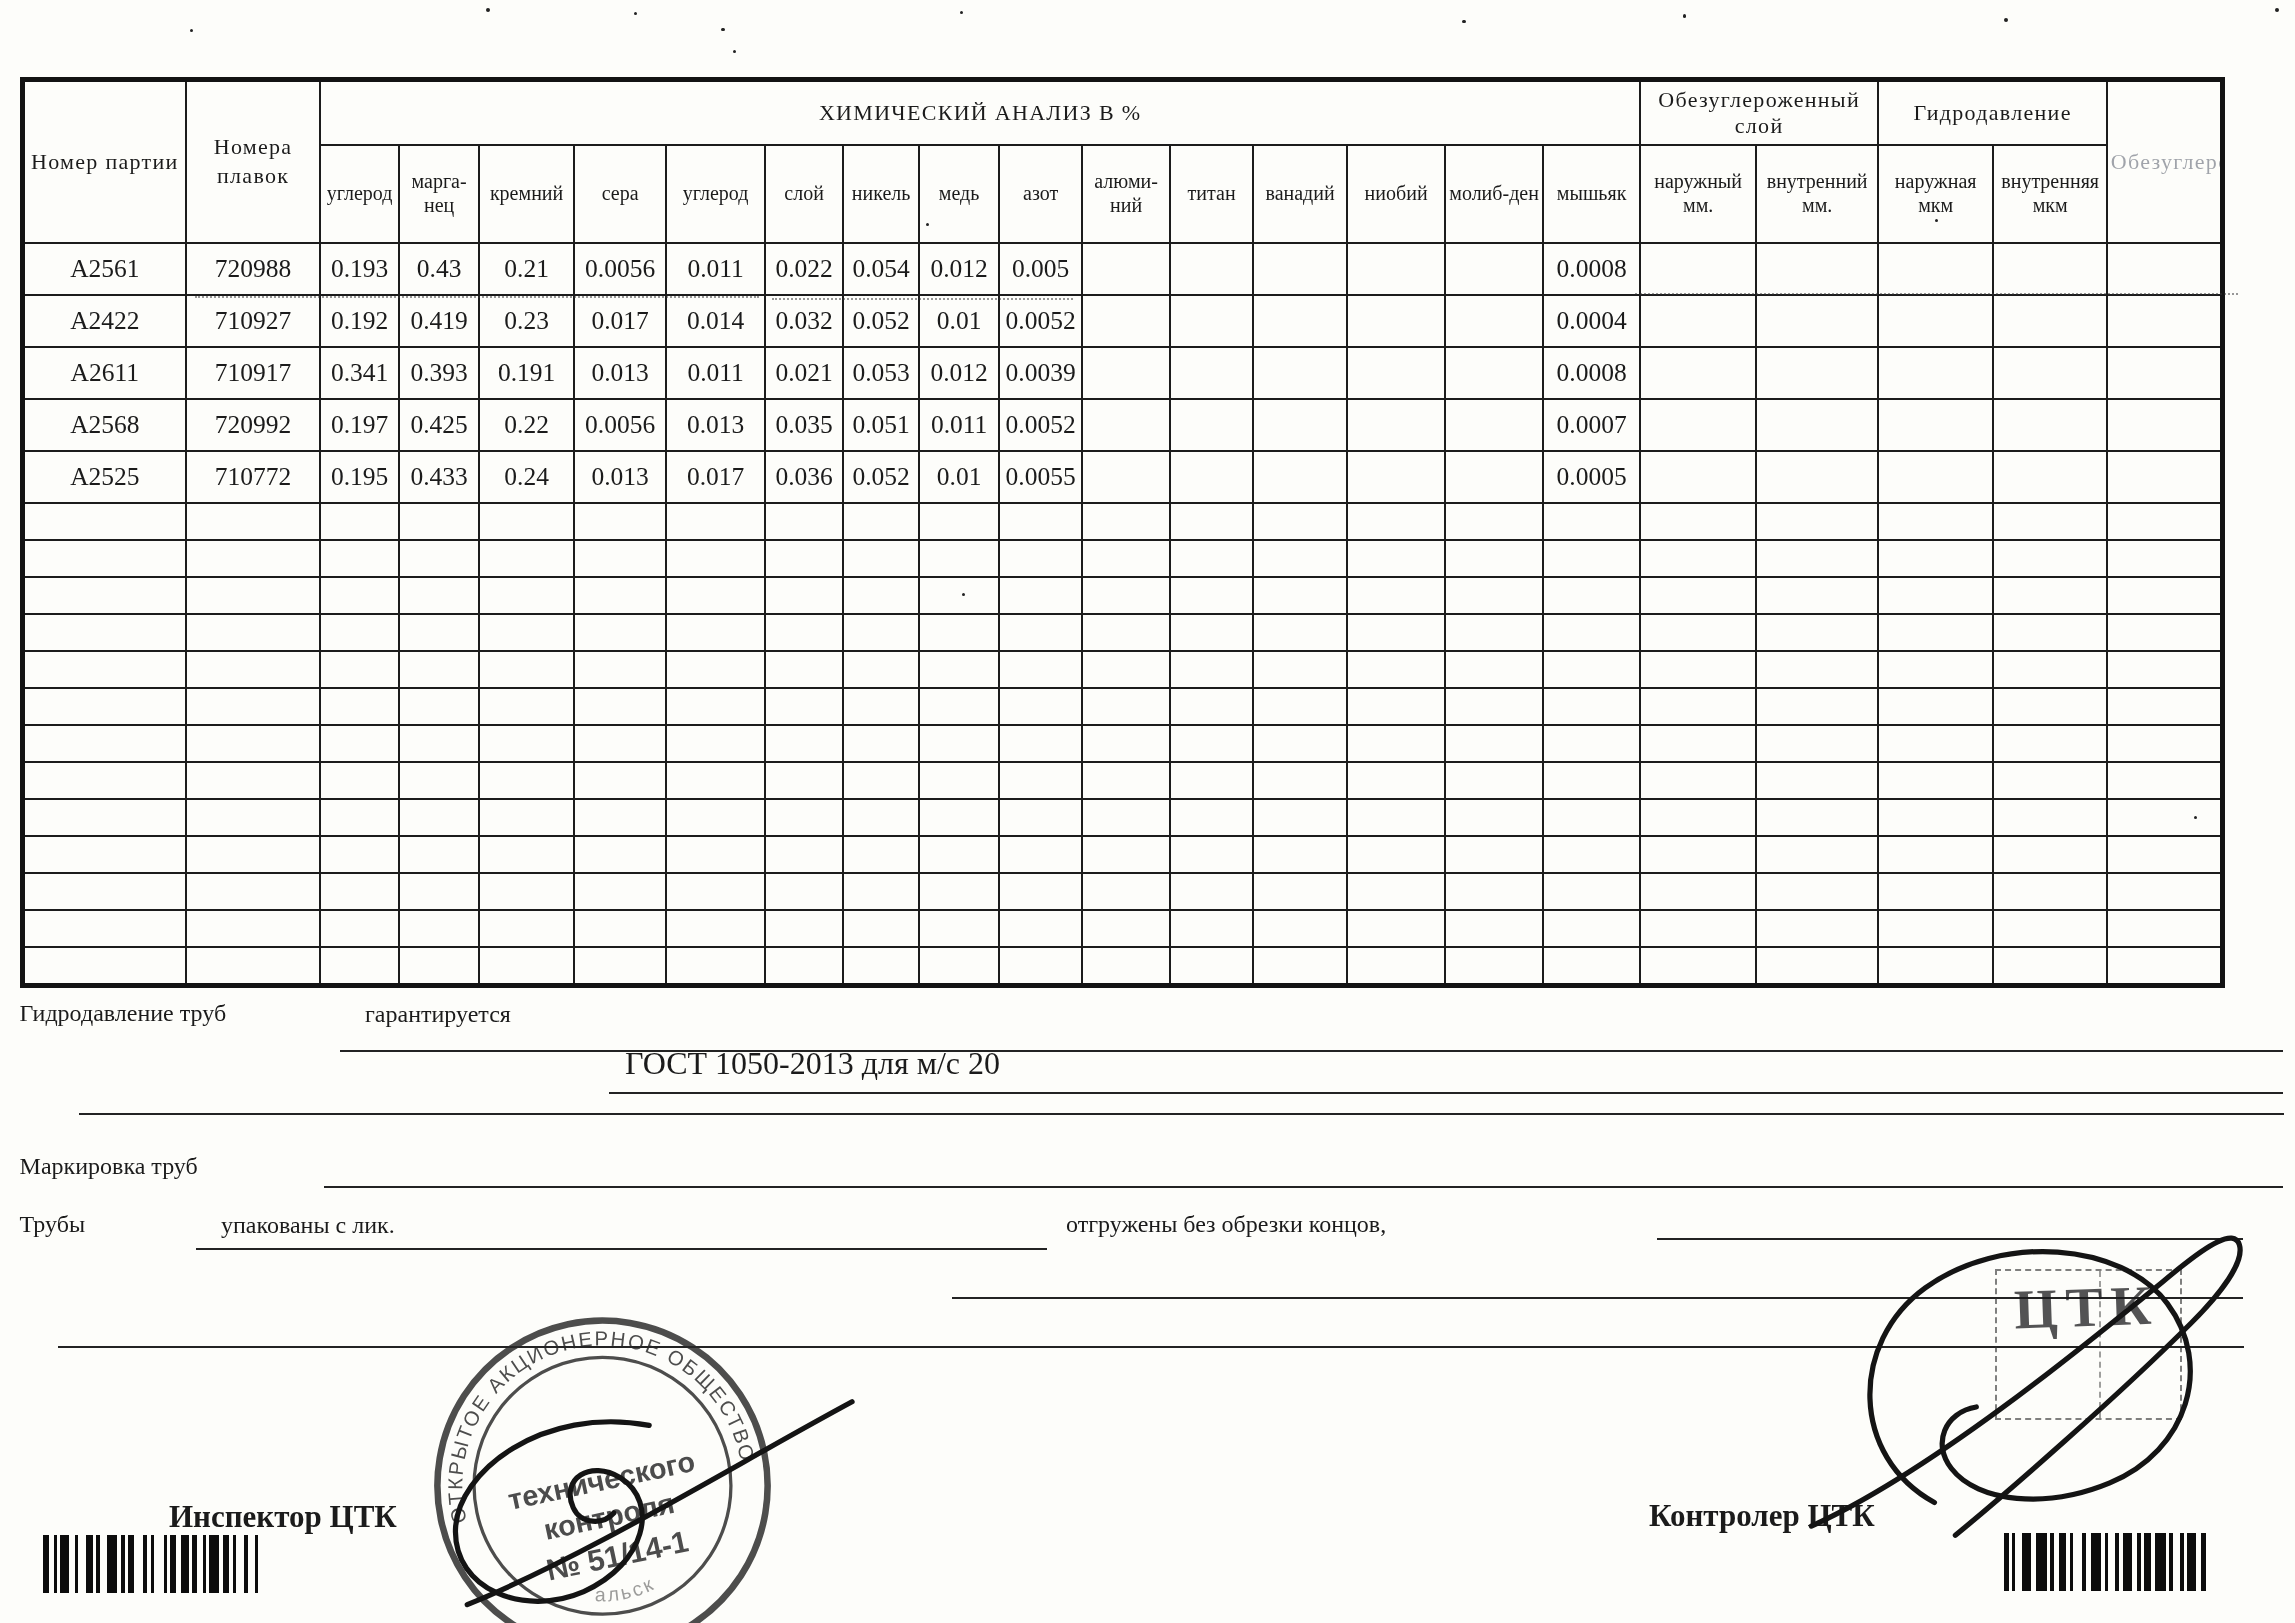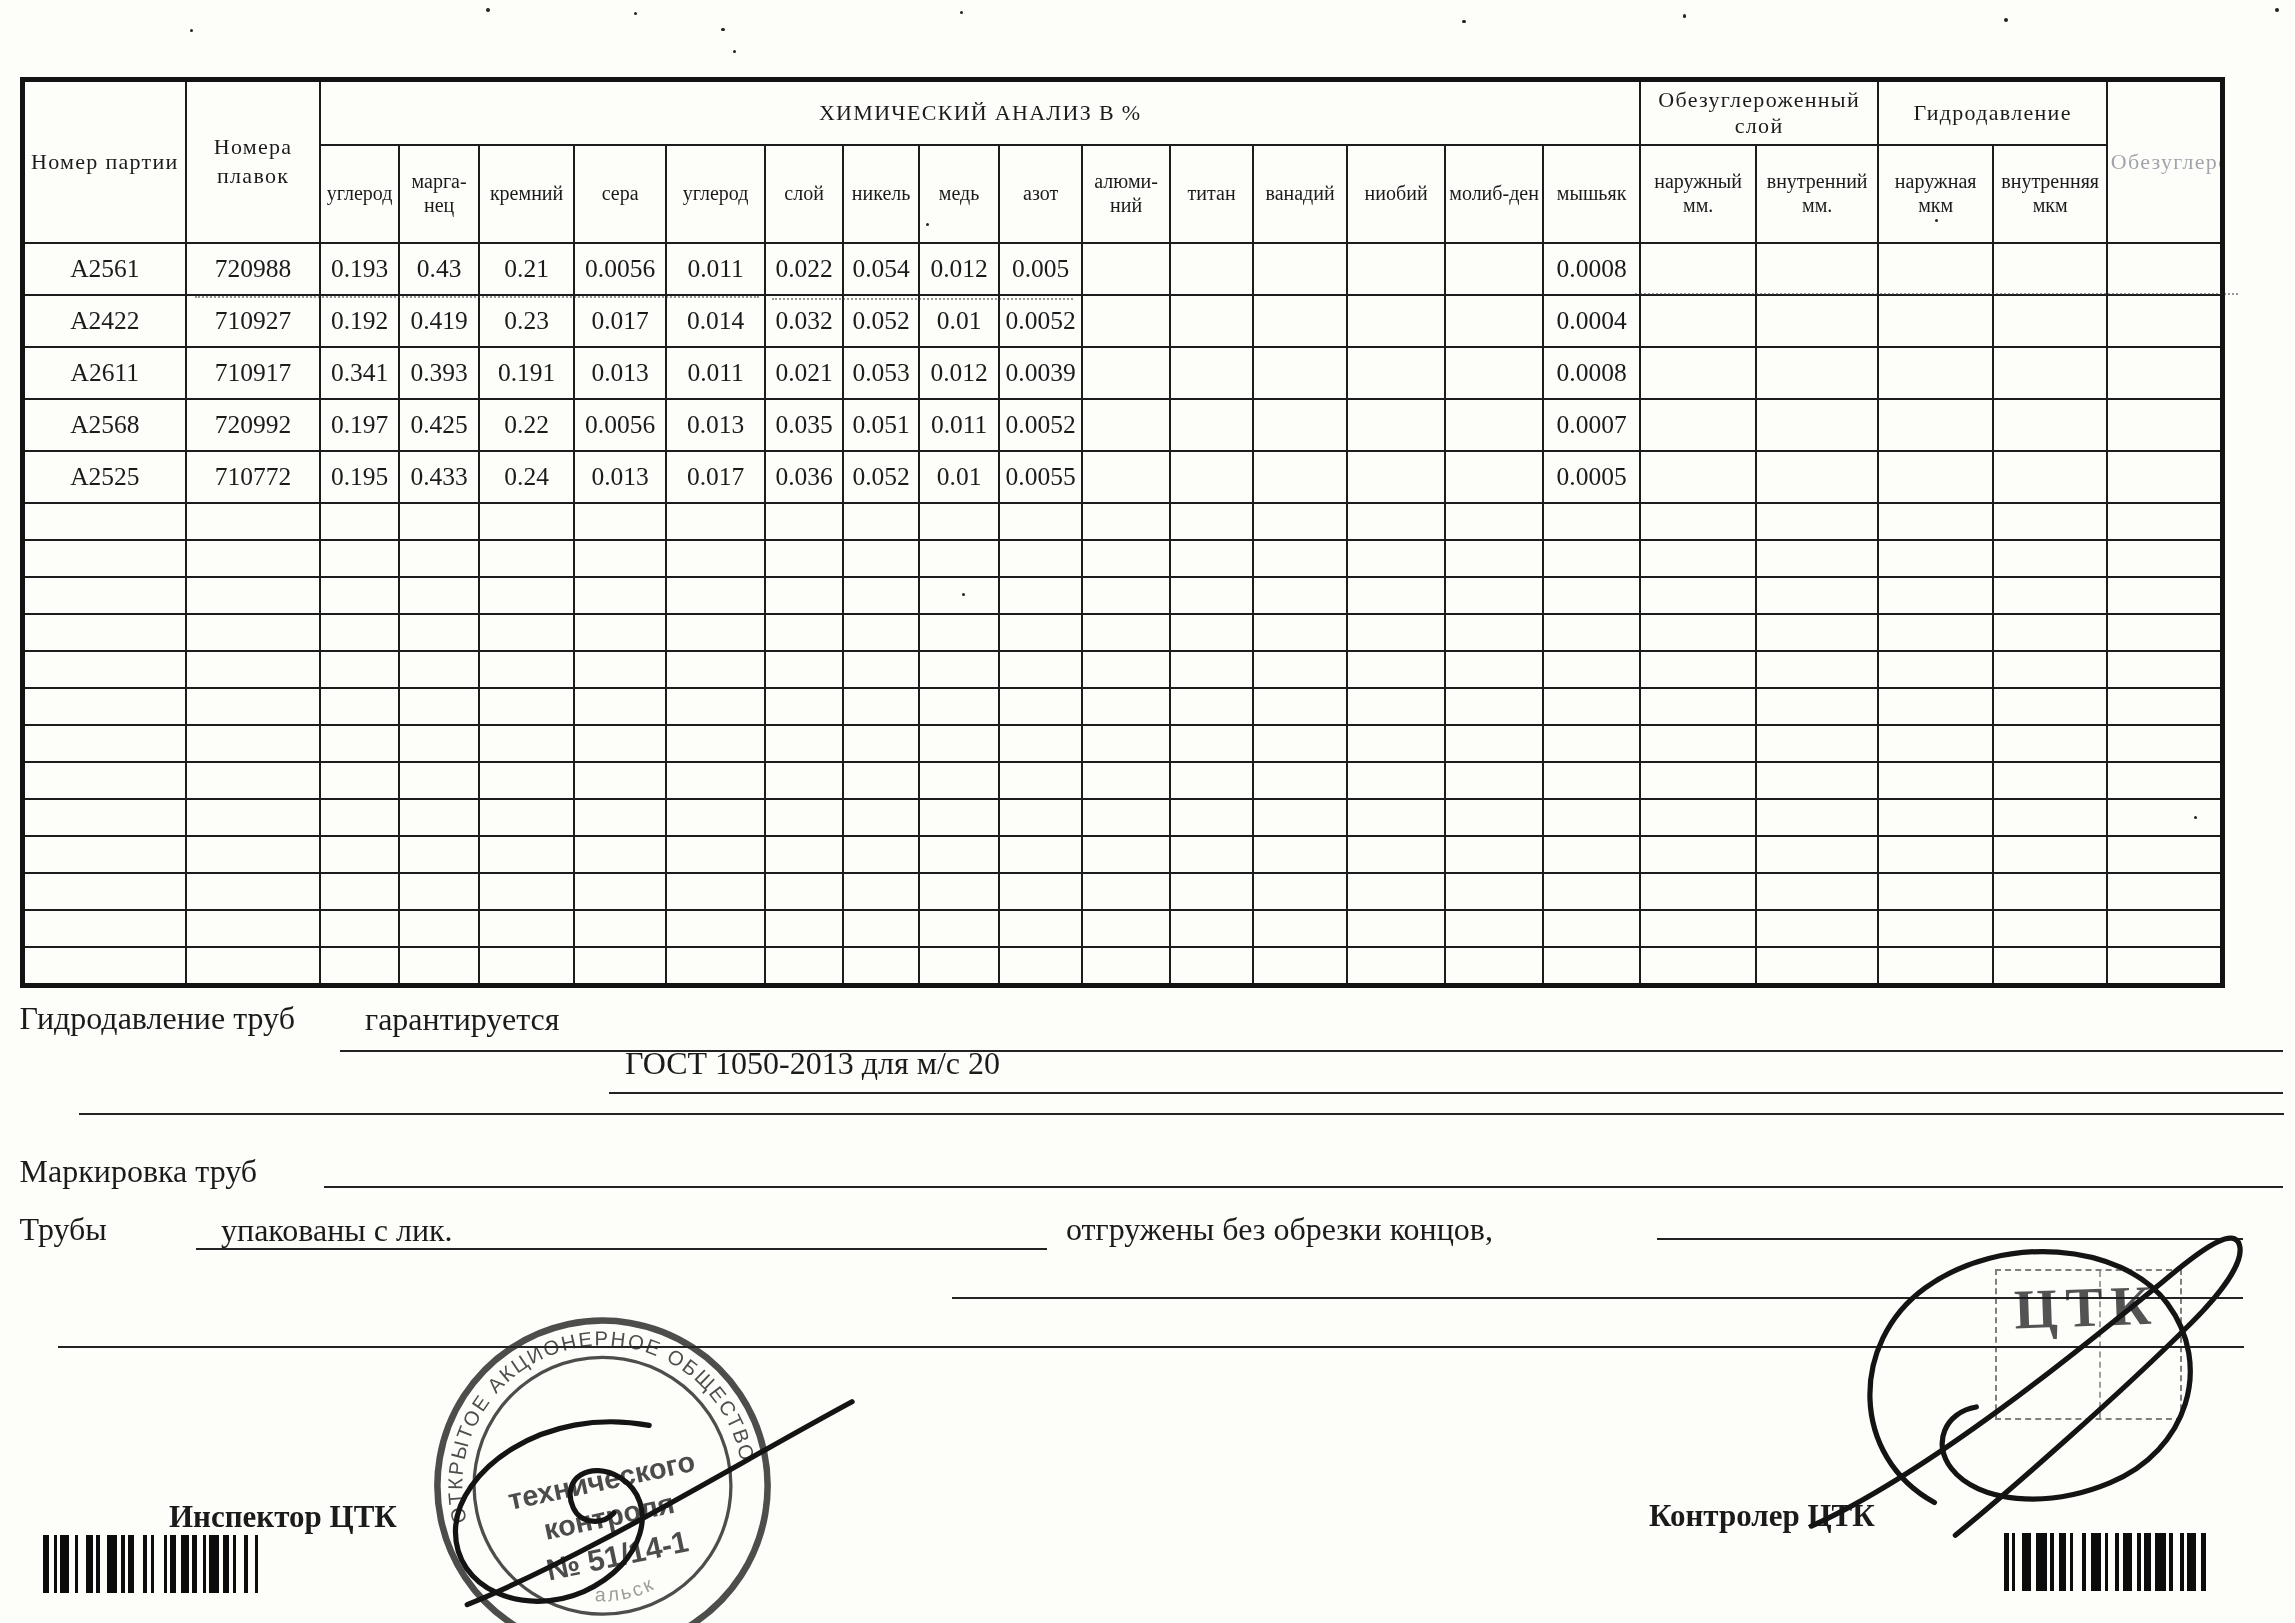--- a/index.html
+++ b/index.html
@@ -13,21 +13,21 @@
                   text-align:center;vertical-align:middle;overflow:hidden;font-weight:normal;}
   tr.group-row th{height:62px;font-size:22px;letter-spacing:1.3px;}
   tr.sub-row th{height:96px;font-size:20px;line-height:1.18;}
   tr.data-row td{height:50px;font-size:25.5px;}
   tr.empty-row td{height:35px;}
   th.corner-head{font-size:21.6px;line-height:1.3;}
   th.faint-head{opacity:.45;font-size:18.3px;white-space:nowrap;text-align:left;
                 vertical-align:top;padding-top:6.5px;color:#30384a;}
 
   
-  .lbl,.val{position:absolute;font-size:32px;white-space:nowrap;}
+  .lbl,.val{position:absolute;font-size:24px;white-space:nowrap;}
   .uline{position:absolute;height:0;border-top:2.6px solid #232323;}
   .sig-label{position:absolute;font-size:31px;font-weight:bold;white-space:nowrap;}
 
   
   .barcode{position:absolute;display:flex;}
   .barcode div{flex:none;height:100%;}
   .barcode .b{background:#0c0c0c;}
 
   
   .dot{position:absolute;background:#222;border-radius:50%;}

